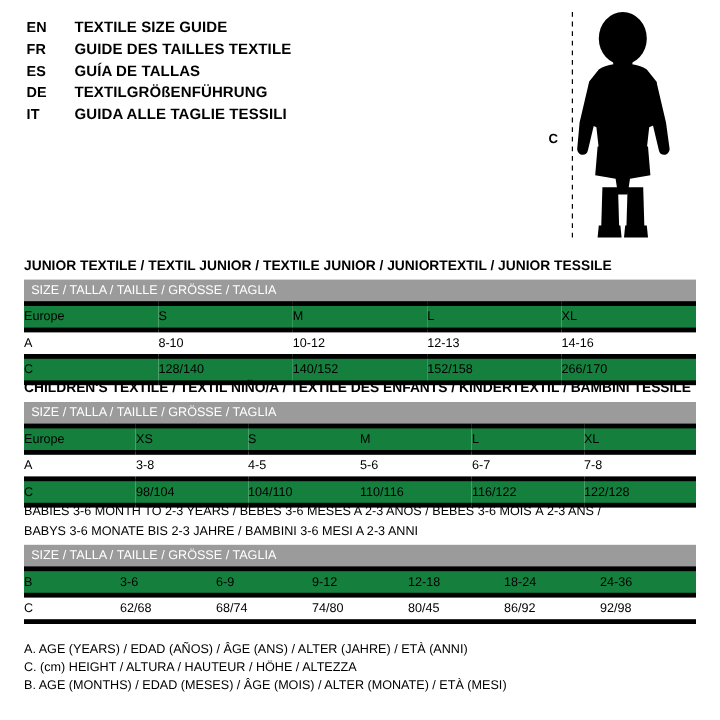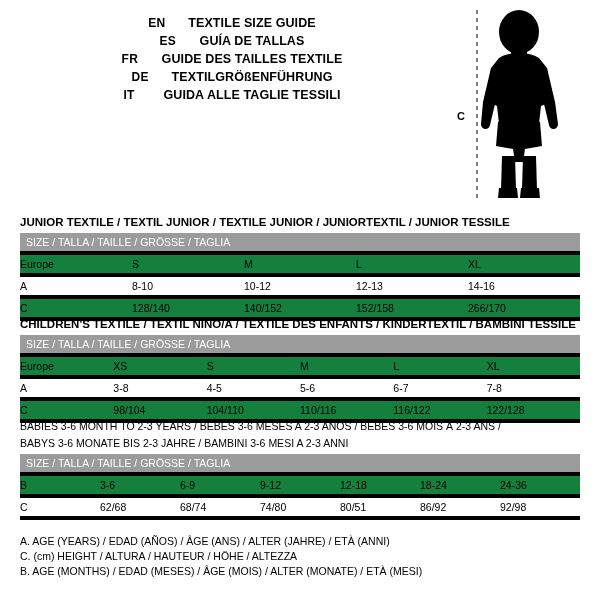--- a/index.html
+++ b/index.html
@@ -26,21 +26,20 @@
     position: absolute;
     left: 22px;
     top: 14px;
     width: 420px;
   }
   .lang-row {
     display: flex;
     align-items: baseline;
     height: 18px;
     line-height: 18px;
-    justify-content: center;
   }
   .lang-code {
     width: 40px;
     font-size: 12px;
     font-weight: bold;
     letter-spacing: .2px;
   }
   .lang-title {
     font-size: 12.5px;
     font-weight: bold;
@@ -127,26 +126,26 @@
 <body>
 
 <div class="page">
 
   <div class="header">
     <div class="lang-row">
       <div class="lang-code">EN</div>
       <div class="lang-title">TEXTILE SIZE GUIDE</div>
     </div>
     <div class="lang-row">
+      <div class="lang-code">FR</div>
+      <div class="lang-title">GUIDE DES TAILLES TEXTILE</div>
+    </div>
+    <div class="lang-row">
       <div class="lang-code">ES</div>
       <div class="lang-title">GUÍA DE TALLAS</div>
-    </div>
-    <div class="lang-row">
-      <div class="lang-code">FR</div>
-      <div class="lang-title">GUIDE DES TAILLES TEXTILE</div>
     </div>
     <div class="lang-row">
       <div class="lang-code">DE</div>
       <div class="lang-title">TEXTILGRÖßENFÜHRUNG</div>
     </div>
     <div class="lang-row">
       <div class="lang-code">IT</div>
       <div class="lang-title">GUIDA ALLE TAGLIE TESSILI</div>
     </div>
   </div>
@@ -262,21 +261,21 @@
         <td>9-12</td>
         <td>12-18</td>
         <td>18-24</td>
         <td>24-36</td>
       </tr>
       <tr class="plain">
         <td class="rowlabel">C</td>
         <td>62/68</td>
         <td>68/74</td>
         <td>74/80</td>
-        <td>80/51</td>
+        <td>80/45</td>
         <td>86/92</td>
         <td>92/98</td>
       </tr>
     </tbody>
       </table>
   </div>
 
   <div class="legend">
     <div class="legend-line">A. AGE (YEARS) / EDAD (AÑOS) / ÂGE (ANS) / ALTER (JAHRE) / ETÀ (ANNI)</div>
     <div class="legend-line">C. (cm) HEIGHT / ALTURA / HAUTEUR / HÖHE / ALTEZZA</div>

